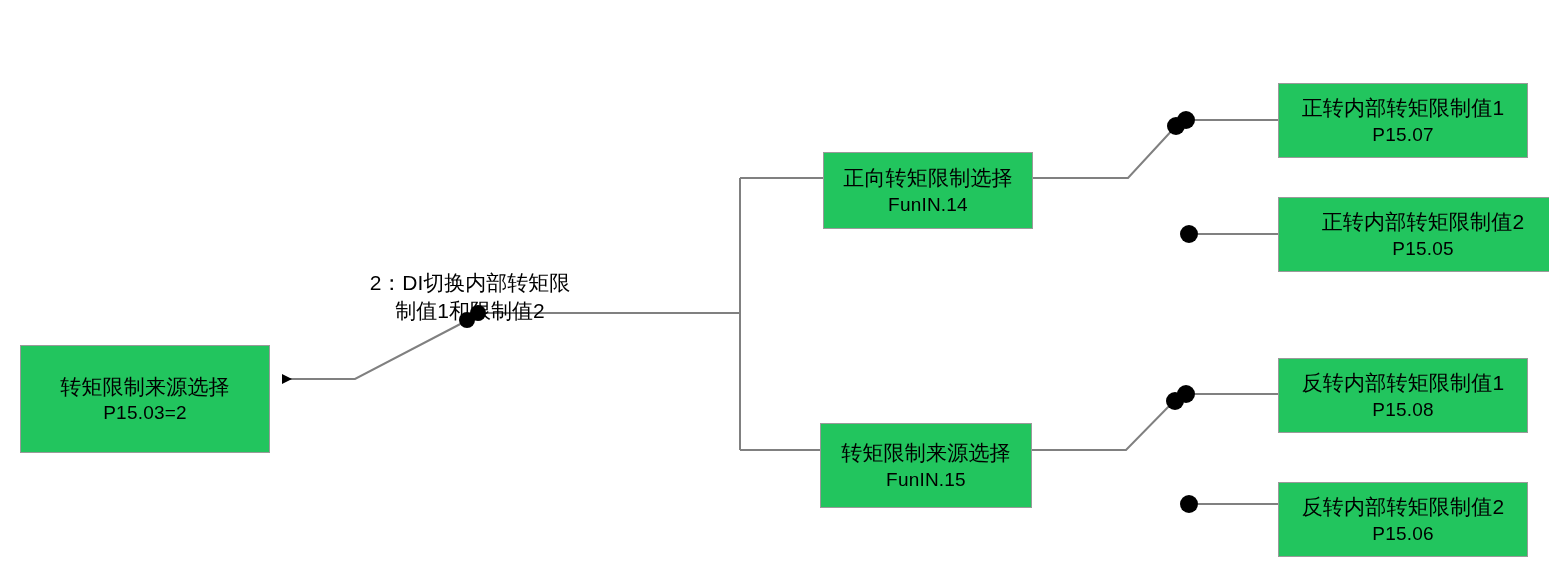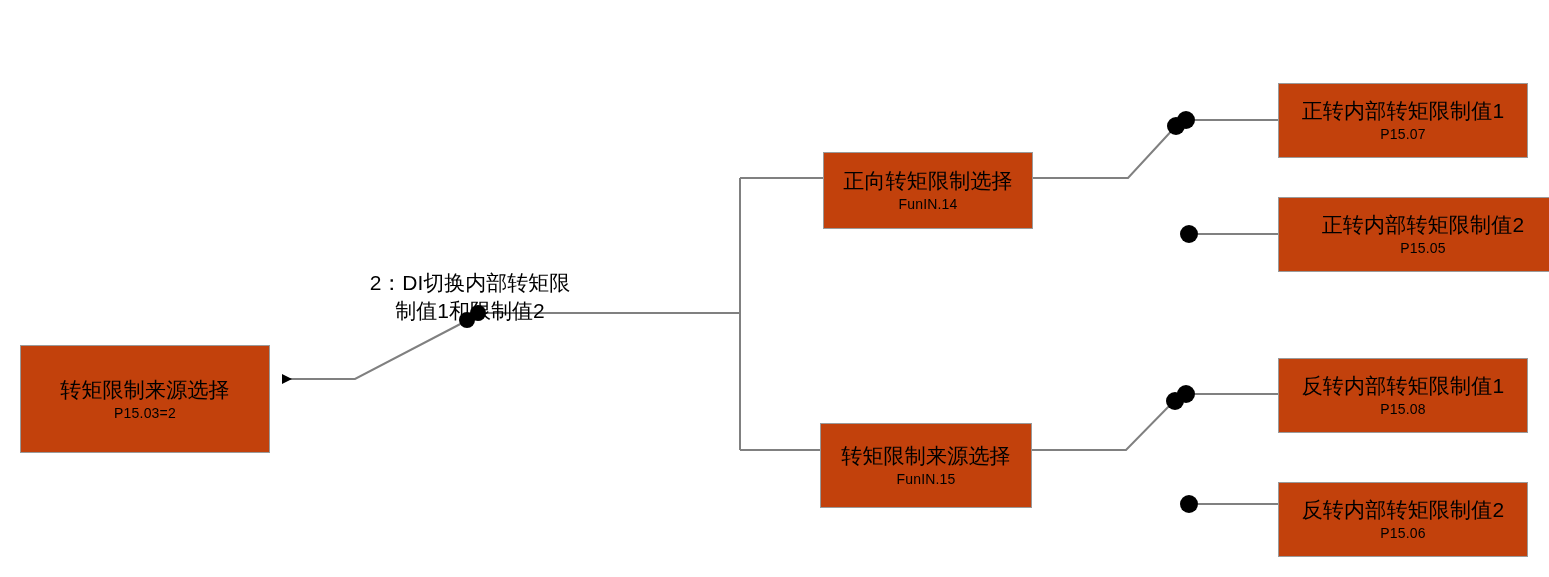--- a/index.html
+++ b/index.html
@@ -26,36 +26,36 @@
     left: 0;
     top: 0;
     width: 1549px;
     height: 577px;
     pointer-events: none;
   }
   .node-box {
     position: absolute;
     box-sizing: border-box;
     border: 1.6px solid #9a9a9a;
-    background: #c2410c;
+    background: #22c55e;
     display: flex;
     flex-direction: column;
     align-items: center;
     justify-content: center;
     text-align: center;
     color: #000000;
     line-height: 1.32;
   }
   .node-title {
     font-size: 21px;
     white-space: nowrap;
     letter-spacing: 0.2px;
   }
   .node-code {
-    font-size: 14px;
+    font-size: 19px;
     white-space: nowrap;
     letter-spacing: 0.2px;
   }
   .free-label {
     position: absolute;
     color: #000000;
     font-size: 21px;
     line-height: 1.33;
     text-align: center;
     white-space: pre-line;

